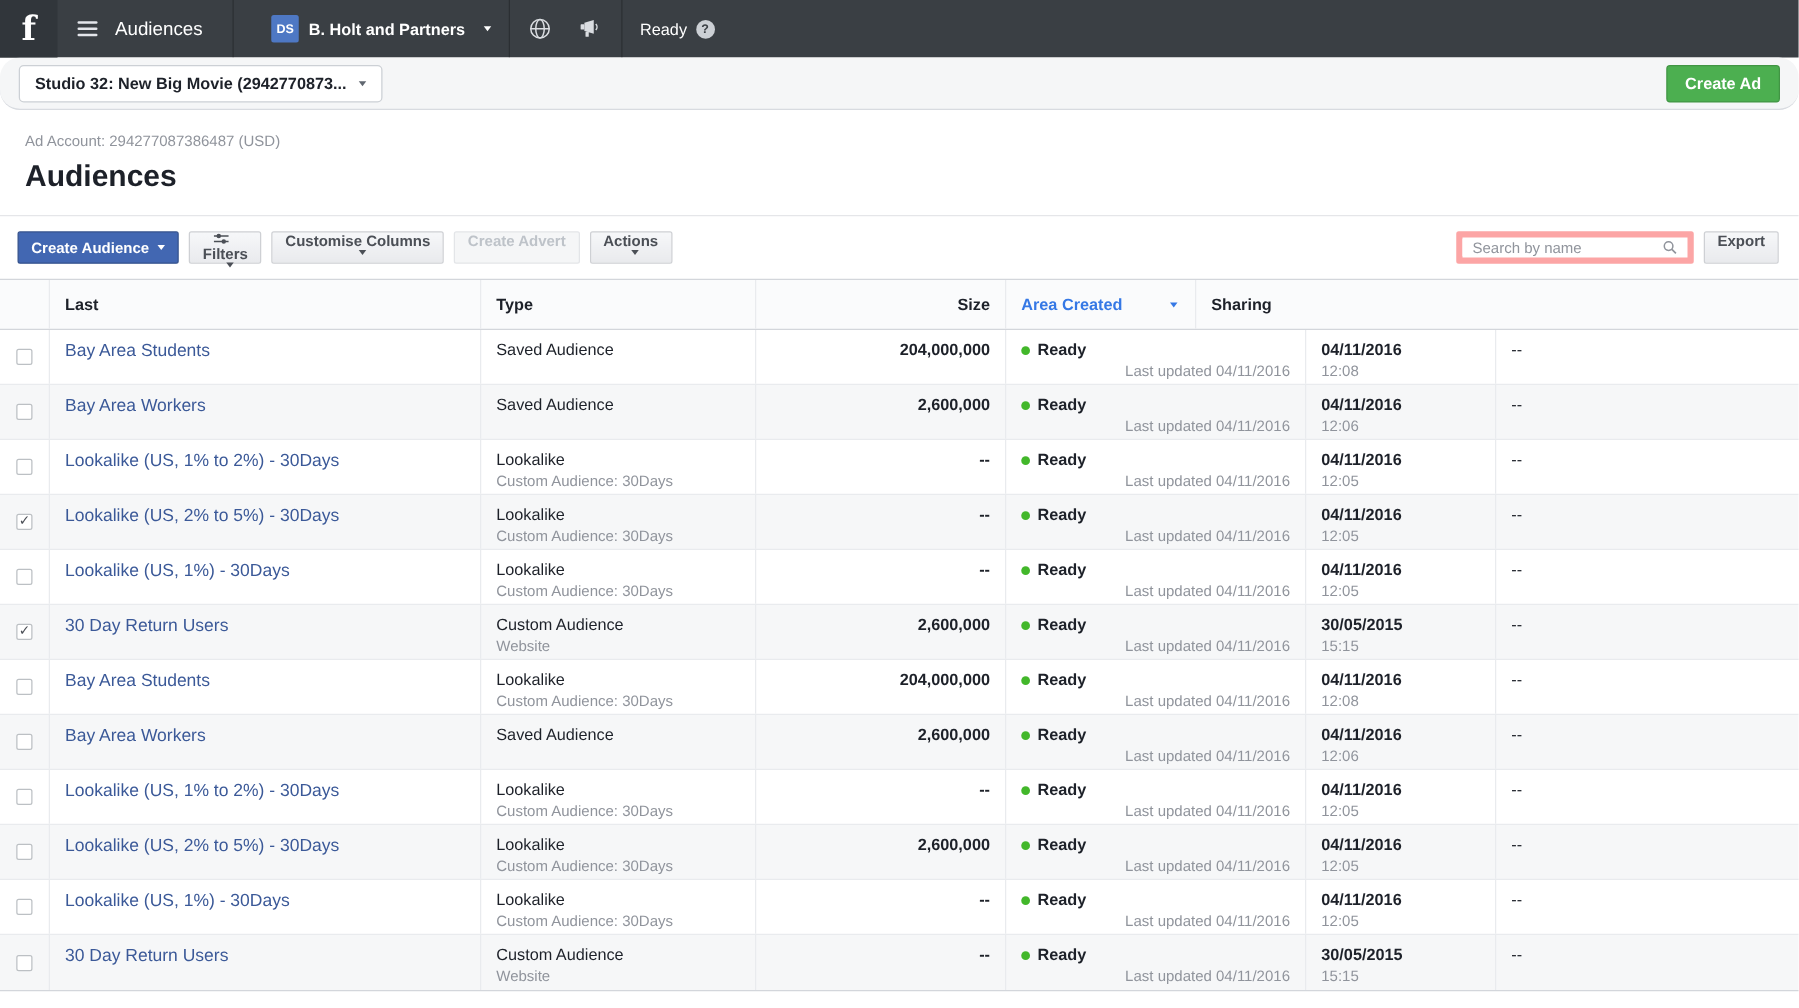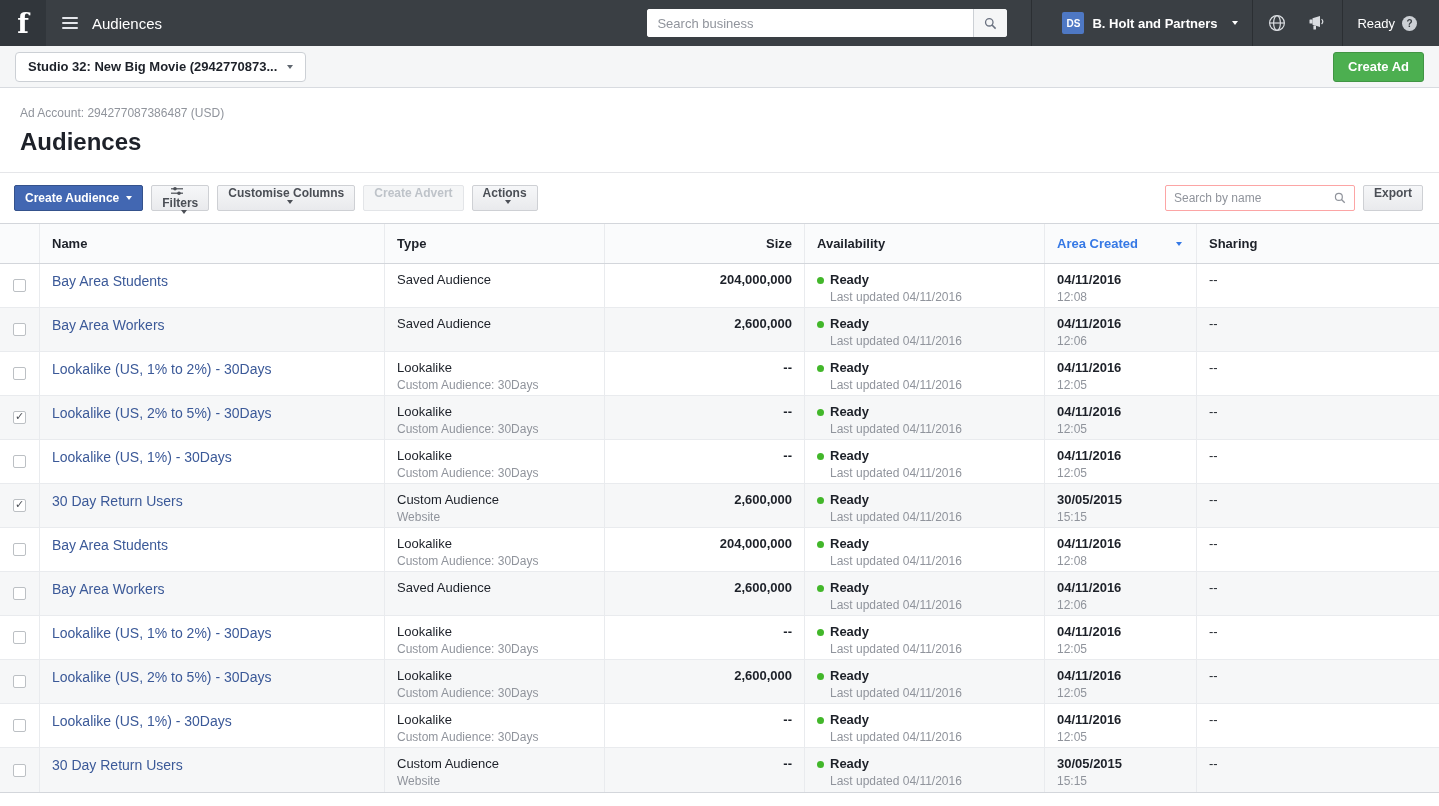--- a/index.html
+++ b/index.html
@@ -32,21 +32,21 @@
   .iconbtn { padding: 0 11px; height: 100%; display: flex; align-items: center; cursor: pointer; }
   .help { cursor: pointer; color: #fff; font-size: 13px; white-space: nowrap; padding-right: 22px; }
   .help-q { width: 15px; height: 15px; border-radius: 50%; background: #ccd0d5; color: #3a3f44;
     font-size: 10px; font-weight: bold; display: inline-flex; align-items: center; justify-content: center;
     margin-left: 7px; vertical-align: middle; }
   .caret { width: 0; height: 0; border-left: 3.5px solid transparent; border-right: 3.5px solid transparent;
     border-top: 4px solid currentColor; margin-left: 7px; display: inline-block; vertical-align: middle; }
   .caret-white { color: #fff; }
   
   .subbar { height: 42px; background: #f5f6f7; border-bottom: 1px solid #d8dbe0;
-    display: flex; align-items: center; padding: 0 15px; }
+    display: flex; align-items: center; padding: 0 15px; border-radius: 16px; }
   .selector { height: 30px; background: #fff; border: 1px solid #ccd0d5; border-radius: 4px;
     display: flex; align-items: center; padding: 0 12px; font-size: 13px; font-weight: bold;
     color: #1d2129; cursor: pointer; font-family: inherit; }
   .selector .caret { color: #606770; margin-left: 10px; }
   .btn-green { margin-left: auto; height: 30px; background: #4caf50; border: 1px solid #419544;
     border-radius: 3px; color: #fff; font-size: 13px; font-weight: bold; padding: 0 14px;
     cursor: pointer; font-family: inherit; }
   
   .pagehead { padding: 18px 20px 0; }
   .ad-account { font-size: 12px; color: #90949c; }
@@ -55,21 +55,21 @@
   
   .toolbar { display: flex; align-items: center; padding: 12px 16px 12px 14px; gap: 8px; }
   .btn { height: 26px; border-radius: 2px; font-size: 12px; font-weight: bold;
     display: inline-flex; align-items: center; padding: 0 10px; cursor: pointer; font-family: inherit;
     white-space: nowrap; }
   .btn-blue { background: #4267b2; border: 1px solid #35528c; color: #fff; }
   .btn-gray { background: linear-gradient(#f6f7f9, #e9eaed); border: 1px solid #ced0d4; color: #4b4f56; flex-direction: column; }
   .btn-gray.disabled { background: #f5f6f7; border-color: #e3e5e8; color: #bec3c9; cursor: default; }
   .filter-ic { margin-right: 6px; display: flex; }
   .spacer { flex: 1; }
-  .searchbox { width: 190px; height: 26px; border: 1px solid #fca5a5; border-radius: 2px;
+  .searchbox { width: 190px; height: 26px; border: 5px solid #fca5a5; border-radius: 2px;
     background: #fff; display: flex; align-items: center; }
   .searchbox input { flex: 1; border: 0; outline: 0; font-size: 12px; padding: 0 8px;
     font-family: inherit; color: #1d2129; min-width: 0; }
   .searchbox input::placeholder { color: #90949c; }
   .searchbox .mag { padding-right: 8px; display: flex; }
   
   .table { border-top: 1px solid #d3d6db; border-bottom: 1px solid #d3d6db; }
   .thead { display: flex; height: 40px; background: #fafbfc; border-bottom: 1px solid #d3d6db; }
   .cell { border-right: 1px solid #e9ebee; }
   .cell:last-child { border-right: 0; }
@@ -88,49 +88,40 @@
   .trow:last-child { border-bottom: 0; }
   .trow.alt { background: #f6f7f8; }
   .trow .cell { padding: 8px 12px 0; }
   .trow .c-check { padding: 0; }
   .link { color: #3b5998; font-size: 14px; text-decoration: none; cursor: pointer; line-height: 16px; }
   .primary { font-size: 13px; line-height: 16px; color: #1d2129; }
   .bold { font-weight: bold; }
   .sub { font-size: 12px; line-height: 15px; color: #90949c; margin-top: 2px; }
   .status-line { display: flex; align-items: center; }
   .dot { width: 7px; height: 7px; border-radius: 50%; background: #42b72a; margin-right: 6px; flex: none; }
-  .status-sub { padding-left: 13px; }
+  .status-sub { padding-left: 13px; text-align: right; }
   .checkbox { width: 13px; height: 13px; border: 1px solid #bcc0c4; border-radius: 2px;
     background: #fff; position: relative; cursor: pointer; }
   .checkbox.on::after { content: "\2713"; position: absolute; top: -2px; left: 1px;
     font-size: 11px; font-weight: bold; color: #4b4f56; }
 </style>
 </head>
 <body>
 
 <div class="app">
 
   <header class="topbar">
     <div class="fb-logo">f</div>
     <div class="hamburger">
         <span></span>
         <span></span>
         <span></span>
       </div>
     <div class="topbar-title">Audiences</div>
 
-    <div class="topbar-search">
-      <input placeholder="Search business" style="">
-      <button class="search-btn">
-        <svg width="13" height="13" viewBox="0 0 16 16">
-            <circle cx="6.5" cy="6.5" r="4.6" fill="none" stroke="#6a7180" stroke-width="1.6"></circle>
-            <line x1="10" y1="10" x2="14.3" y2="14.3" stroke="#6a7180" stroke-width="1.8"></line>
-          </svg>
-      </button>
-    </div>
 
     <div class="topbar-right">
       <div class="tb-sec account">
         <span class="avatar">DS</span>
         <span class="account-name">B. Holt and Partners</span>
         <span class="caret caret-white"></span>
       </div>
       <div class="tb-sec" style="padding:0 4px;">
         <div class="iconbtn">
           <svg width="18" height="18" viewBox="0 0 18 18" fill="none" stroke="#dadde1" stroke-width="1.2">
@@ -210,24 +201,23 @@
       </span>
     </div>
     <button class="btn btn-gray">
       <span>Export</span>
     </button>
   </div>
 
   <div class="table">
     <div class="thead">
       <div class="cell c-check"></div>
-      <div class="cell c-name th">Name</div>
+      <div class="cell c-name th">Last</div>
       <div class="cell c-type th">Type</div>
       <div class="cell c-size th">Size</div>
-      <div class="cell c-avail th">Availability</div>
       <div class="cell c-date th th-date">
         <span>Area Created</span>
         <span class="caret"></span>
       </div>
       <div class="cell c-share th">Sharing</div>
     </div>
     <div class="tbody">
   <div class="trow">
     <div class="cell c-check">
       <span class="checkbox"></span>

